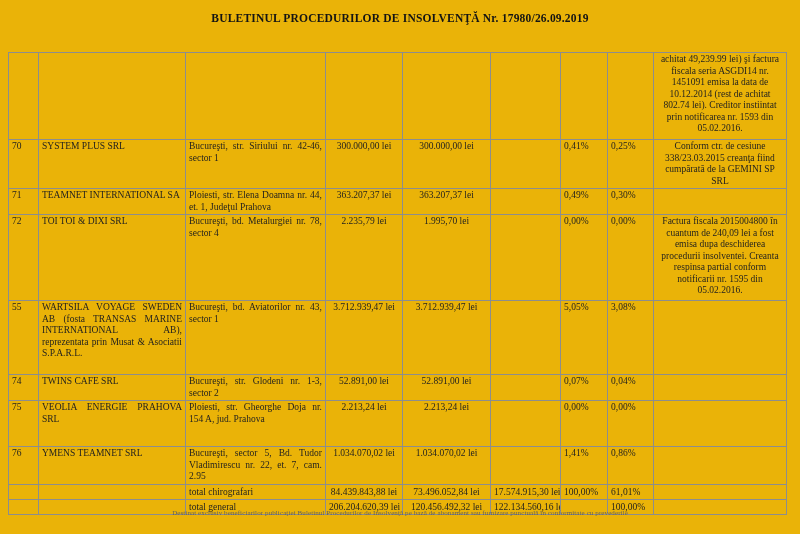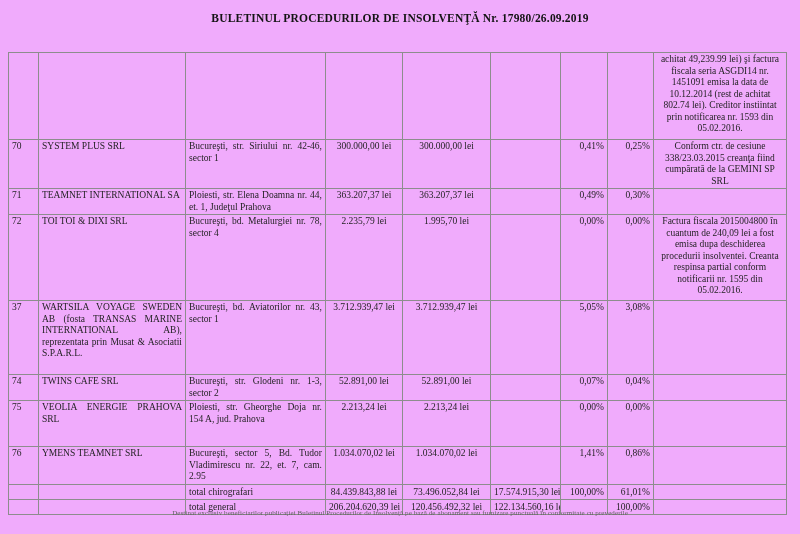--- a/index.html
+++ b/index.html
@@ -1,17 +1,17 @@
 <!DOCTYPE html>
 <html><head>
 <meta charset="utf-8">
 <style>
   html,body{margin:0;padding:0;background:#fff;}
   .page{
-    position:relative;width:800px;height:534px;background:#f0abfc;overflow:hidden;
+    position:relative;width:800px;height:534px;background:#eab308;overflow:hidden;
     font-family:"Liberation Serif","DejaVu Serif",serif;color:#1f1f1f;
   }
   .doc-title{
     position:absolute;top:12px;left:0;width:100%;text-align:center;
     font-size:11.5px;font-weight:bold;letter-spacing:.2px;color:#141414;
   }
   table.bpi{
     position:absolute;left:8px;top:52px;width:778px;
     border-collapse:collapse;table-layout:fixed;
   }
@@ -19,21 +19,21 @@
     border:1px solid #8d8d8d;vertical-align:top;
     font-size:9.5px;line-height:11.5px;padding:1px 3px;
     overflow:hidden;word-wrap:break-word;
   }
   tr.h0{height:87px;} tr.h1{height:43px;} tr.h2{height:26px;} tr.h3{height:86px;}
   tr.h4{height:74px;} tr.h5{height:25px;} tr.h6{height:46px;} tr.h7{height:35px;}
   tr.ht{height:14px;}
   td.c-nr{text-align:left;}
   td.c-name,td.c-addr{text-align:justify;}
   td.c-a1,td.c-a2,td.c-a3{text-align:center;white-space:nowrap;padding:1px 1px;}
-  td.c-p1,td.c-p2{text-align:right;}
+  td.c-p1,td.c-p2{text-align:left;}
   td.c-obs{text-align:center;white-space:pre-line;padding:1px 2px;}
   tr.totals td{line-height:12px;vertical-align:middle;}
   tr.totals td.c-addr{text-align:left;}
   .footer{
     position:absolute;top:509px;left:0;width:100%;text-align:center;
     font-size:7px;line-height:9.5px;color:#5f5f5f;letter-spacing:.1px;
   }
 </style>
 </head>
 <body>
@@ -108,21 +108,21 @@
         <td class="c-p2">0,00%</td>
         <td class="c-obs">Factura fiscala 2015004800 în
 cuantum de 240,09 lei a fost
 emisa dupa deschiderea
 procedurii insolventei. Creanta
 respinsa partial conform
 notificarii nr. 1595 din
 05.02.2016.</td>
       </tr>
       <tr class="h4">
-        <td class="c-nr">37</td>
+        <td class="c-nr">55</td>
         <td class="c-name">WARTSILA VOYAGE SWEDEN AB (fosta TRANSAS MARINE INTERNATIONAL AB), reprezentata prin Musat &amp; Asociatii S.P.A.R.L.</td>
         <td class="c-addr">Bucureşti, bd. Aviatorilor nr. 43, sector 1</td>
         <td class="c-a1">3.712.939,47 lei</td>
         <td class="c-a2">3.712.939,47 lei</td>
         <td class="c-a3"></td>
         <td class="c-p1">5,05%</td>
         <td class="c-p2">3,08%</td>
         <td class="c-obs"></td>
       </tr>
       <tr class="h5">

